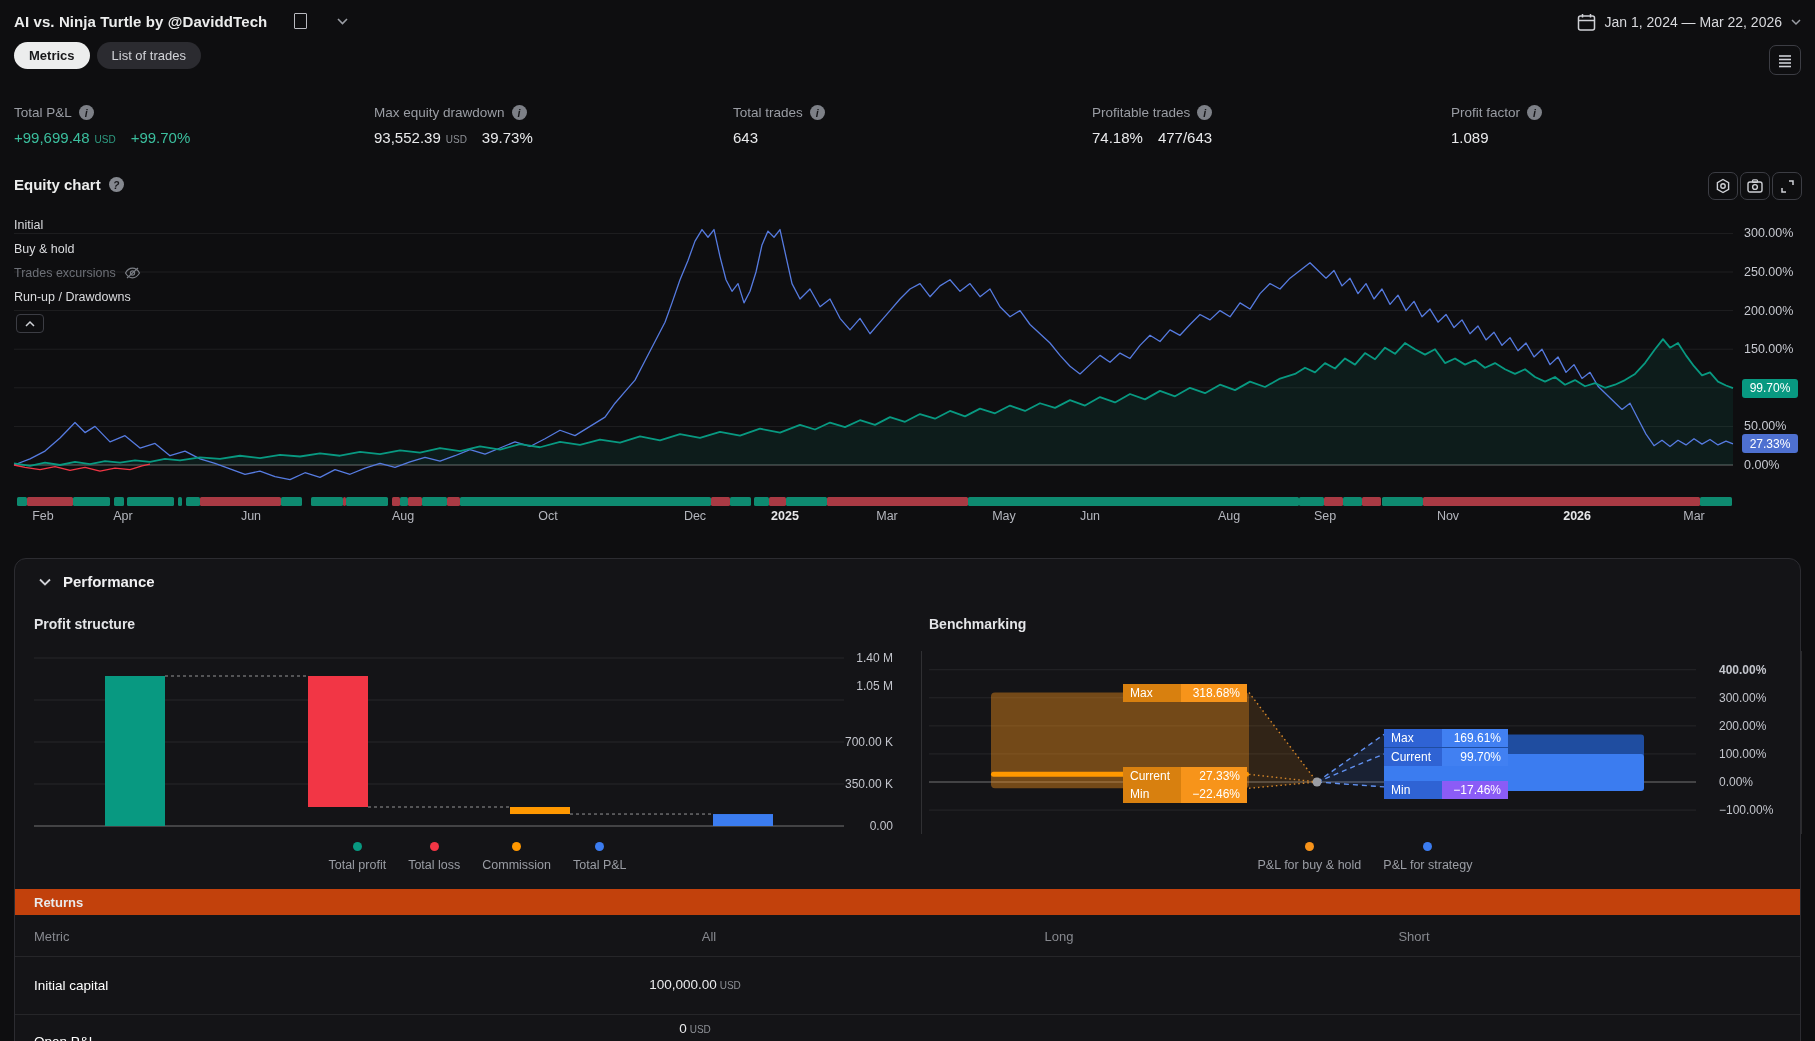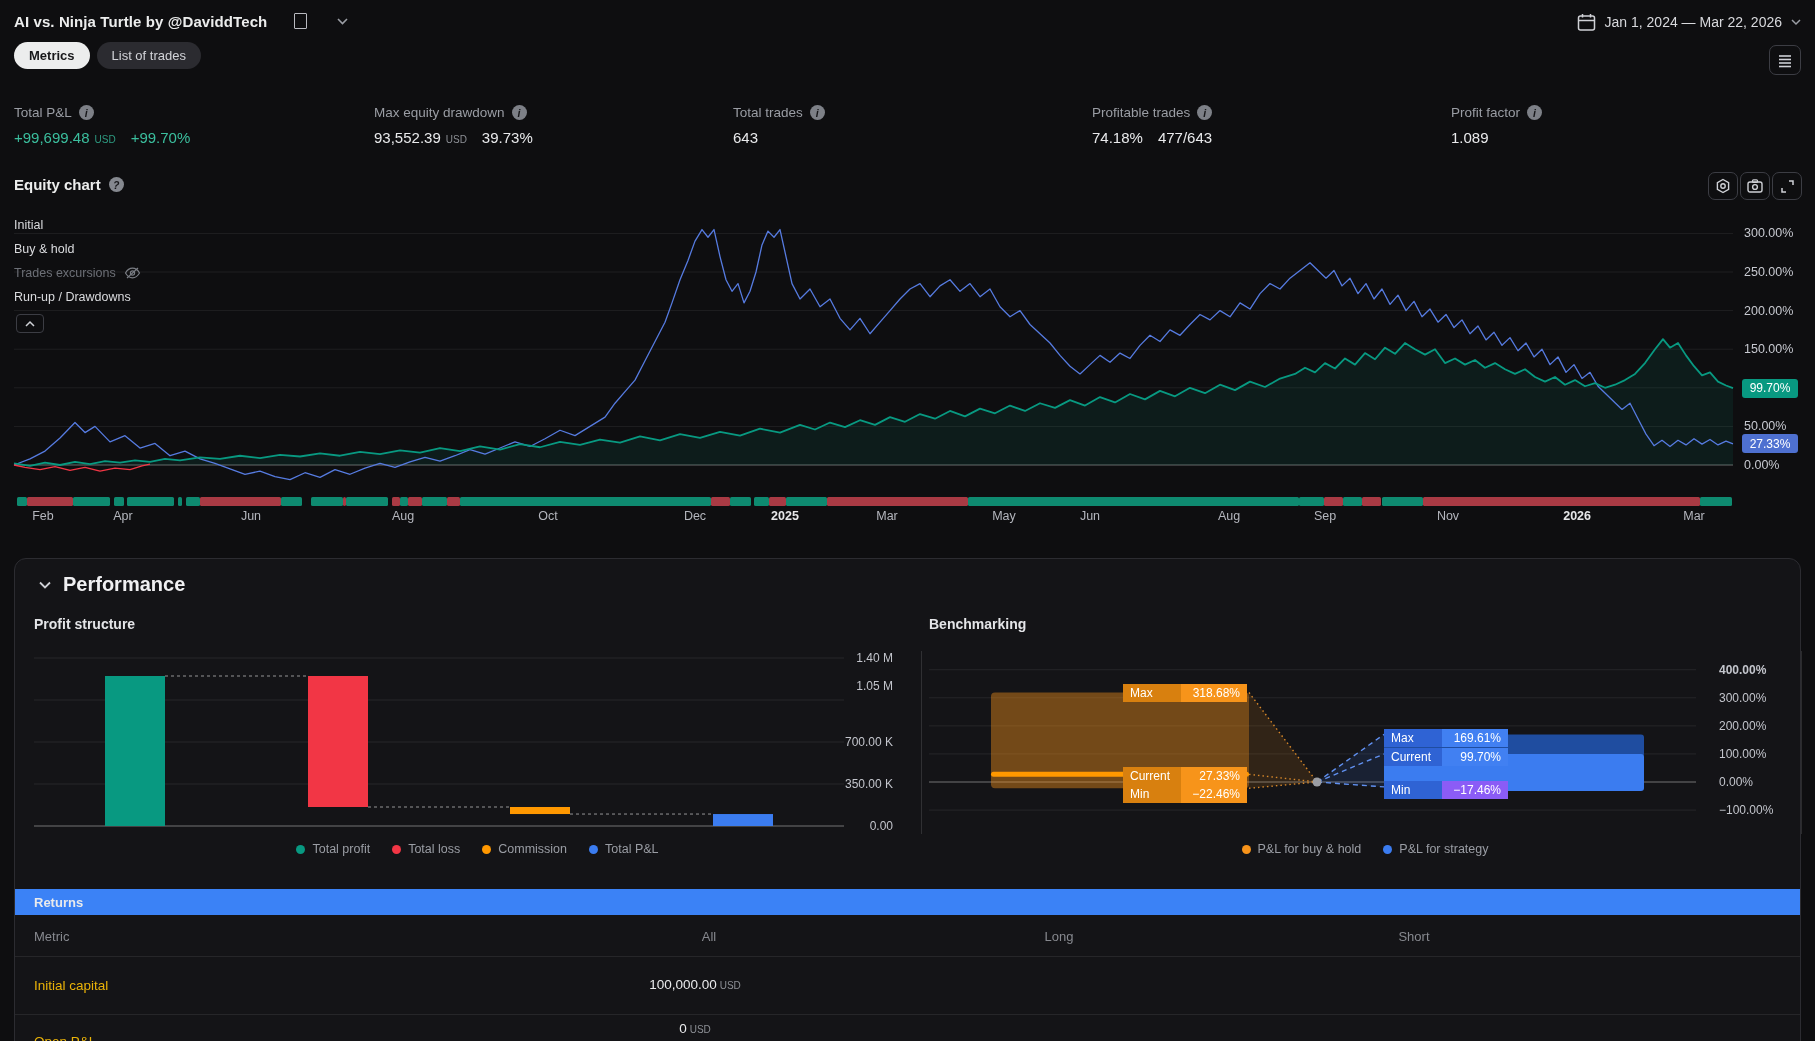--- a/index.html
+++ b/index.html
@@ -32,36 +32,36 @@
   .legrow.mut{color:#6c6f76;}
   .ylab{position:absolute;left:1744px;font-size:12.5px;color:#c7c9d0;height:16px;line-height:16px;}
   .pricebadge{position:absolute;left:1742px;width:56px;height:19px;border-radius:3px;color:#fff;font-size:12px;
               display:flex;align-items:center;justify-content:center;}
   .xtick{position:absolute;width:56px;text-align:center;font-size:12.5px;color:#b4b6bd;top:509px;}
   .xtick.b{color:#e6e7e9;font-weight:bold;}
   .seg{position:absolute;top:0;height:9px;border-radius:1.5px;}
   
   #card{position:absolute;left:14px;top:558px;width:1787px;height:520px;background:#141417;
         border:1px solid #2c2c31;border-radius:12px;box-sizing:border-box;}
-  .cardttl{font-size:20px;font-weight:bold;color:#f0f0f2;}
+  .cardttl{font-size:15px;font-weight:bold;color:#f0f0f2;}
   .panttl{font-size:14px;font-weight:bold;color:#e4e5e8;}
   .pslab{position:absolute;left:778px;width:100px;text-align:right;font-size:12px;color:#c3c5cc;height:15px;line-height:15px;}
   .bmlab{position:absolute;left:1704px;font-size:12px;color:#c3c5cc;height:15px;line-height:15px;}
   .vline{position:absolute;width:1px;background:rgba(255,255,255,0.12);}
   .chlegend{position:absolute;display:flex;justify-content:center;gap:22px;font-size:12.5px;color:#9a9da4;}
-  .chlegend .it{display:flex;align-items:center;gap:7px;}
+  .chlegend .it{display:flex;align-items:center;gap:7px;flex-direction:column;}
   .dot{width:9px;height:9px;border-radius:50%;display:inline-block;}
   .bmbadge{position:absolute;display:flex;height:18px;font-size:12px;color:#fff;line-height:18px;}
   .bmbadge .bl{padding:0 7px;min-width:44px;}
   .bmbadge .bv{padding:0 7px;min-width:52px;text-align:right;}
   
-  .retband{position:absolute;left:0;width:1785px;height:26px;background:#3b82f6;display:flex;align-items:center;}
+  .retband{position:absolute;left:0;width:1785px;height:26px;background:#c2410c;display:flex;align-items:center;}
   .retband span{margin-left:19px;font-size:13px;font-weight:bold;color:#e9eaec;}
   .colhead{position:absolute;font-size:13px;color:#87898f;}
-  .rowlab{position:absolute;left:19px;font-size:13.5px;color:#eab308;}
+  .rowlab{position:absolute;left:19px;font-size:13.5px;color:#ffffff;}
   .rowval{position:absolute;font-size:13.5px;color:#e9eaec;text-align:center;}
   .rowval .unit{font-size:10px;color:#8d9096;margin-left:3px;}
   .hline{position:absolute;left:0;width:1785px;height:1px;background:rgba(255,255,255,0.08);}
   svg{display:block;overflow:visible;}
 </style>
 </head>
 <body>
 
 <div id="page">
 

